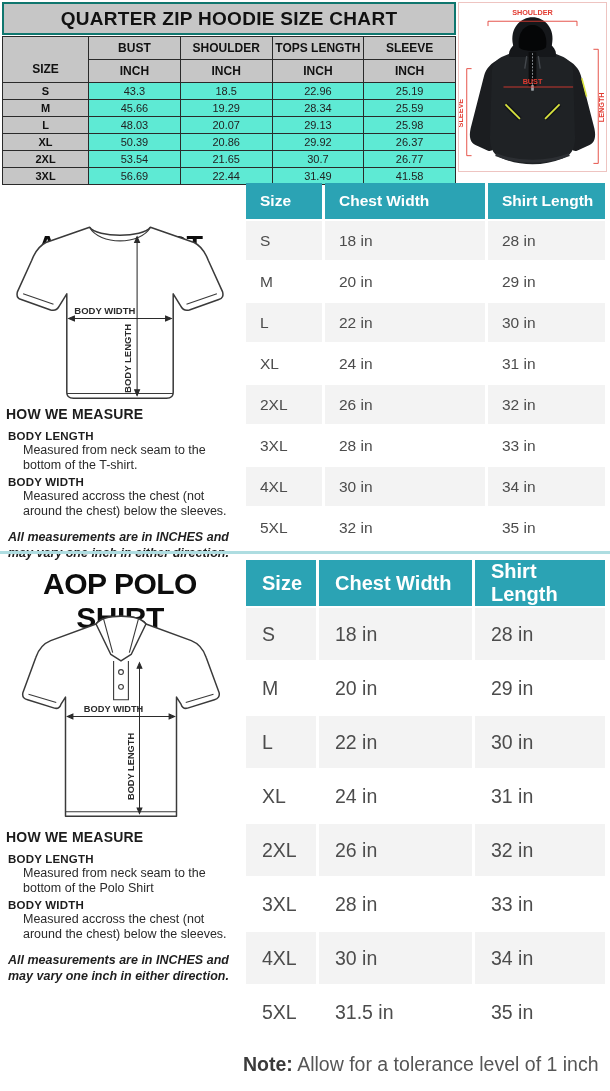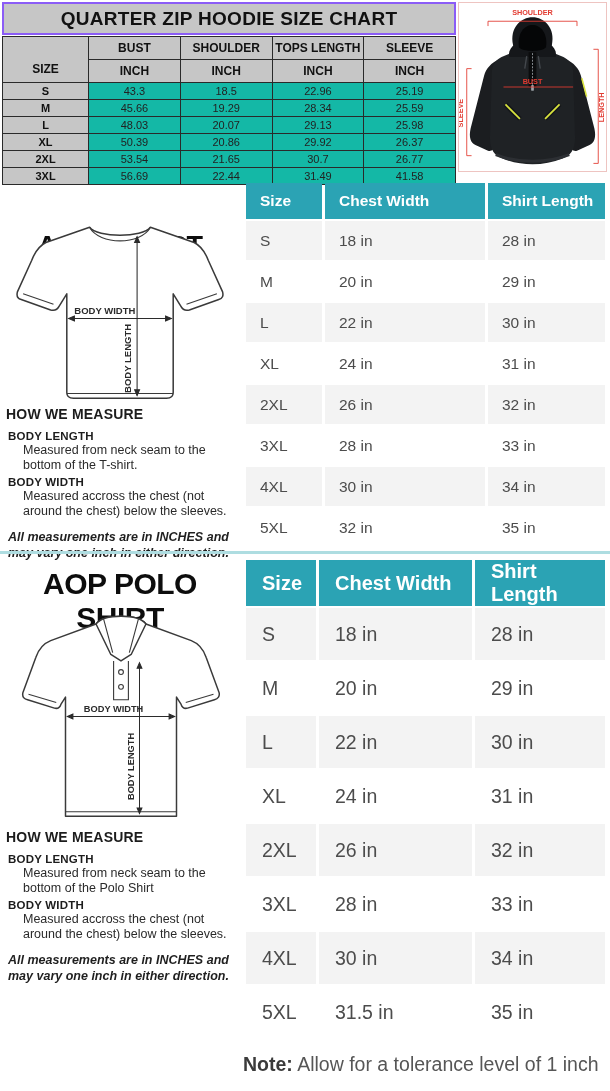--- a/index.html
+++ b/index.html
@@ -2,27 +2,27 @@
 <html><head>
 <meta charset="utf-8">
 <style>
   * { margin:0; padding:0; box-sizing:border-box; }
   html,body { background:#fff; }
   body { font-family:"Liberation Sans", sans-serif; }
   .page { position:relative; width:610px; height:1091px; background:#fff; overflow:hidden; margin:0 auto; }
 
   
   .hoodie-chart { position:absolute; left:2px; top:2px; width:454px; }
-  .hoodie-title { border:2px solid #8b5cf6; background:#c6c6c6; color:#111;
+  .hoodie-title { border:2px solid #0f766e; background:#c6c6c6; color:#111;
     font-size:19px; font-weight:bold; text-align:center; padding:4px 0 3px; letter-spacing:.3px; }
   .hoodie-table { width:100%; border-collapse:collapse; margin-top:1px; table-layout:fixed; }
   .hoodie-table th, .hoodie-table td { border:1px solid #2a2a2a; text-align:center; }
   .hoodie-table th { background:#c6c6c6; color:#111; font-size:12px; font-weight:bold; padding:4px 0; }
   .hoodie-table th.size-head { vertical-align:bottom; padding-bottom:6px; }
-  .hoodie-table td { background:#14b8a6; color:#222; font-size:11px; padding:2px 0; }
+  .hoodie-table td { background:#5eead4; color:#222; font-size:11px; padding:2px 0; }
   .hoodie-table td.size-cell { background:#c6c6c6; font-weight:bold; color:#111; }
   .hoodie-table col.c-size { width:19%; }
 
   .hoodie-figure { position:absolute; left:458px; top:2px; width:149px; height:170px;
     border:1px solid #eec4c1; background:#fff; }
   .hoodie-figure svg { display:block; width:100%; height:100%; }
 
   
   .sec-heading { position:absolute; color:#0d0d0d; font-weight:bold; text-align:center; letter-spacing:-.5px; }
   .tshirt-heading { left:4px; top:183px; width:232px; font-size:27px;margin-top:48px; }

